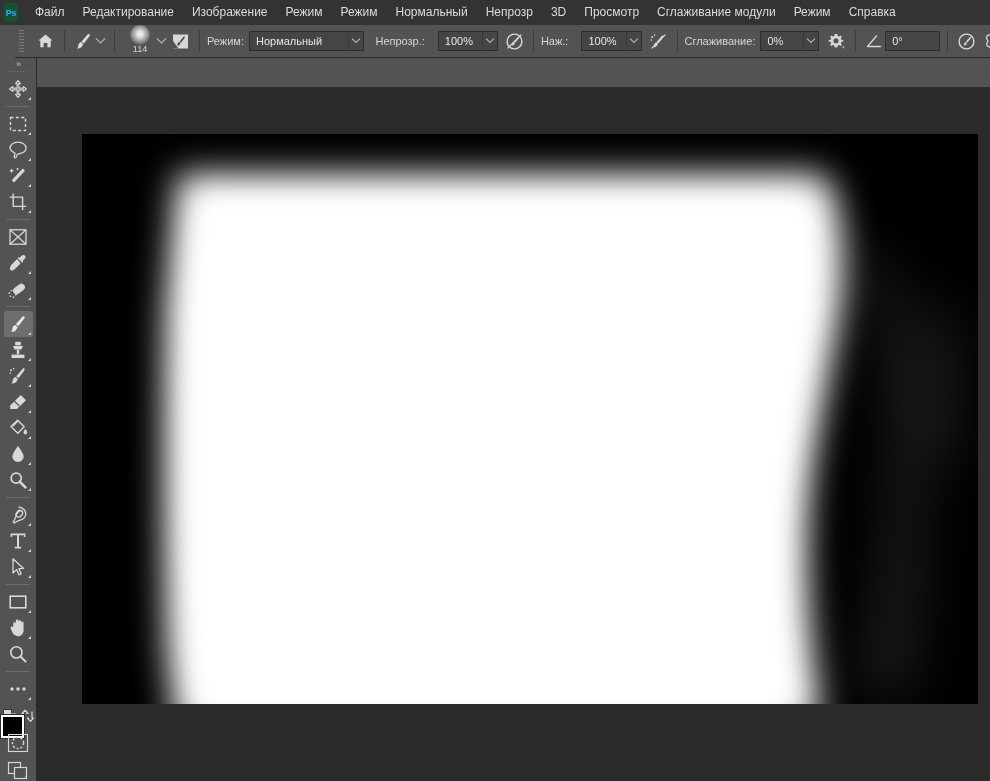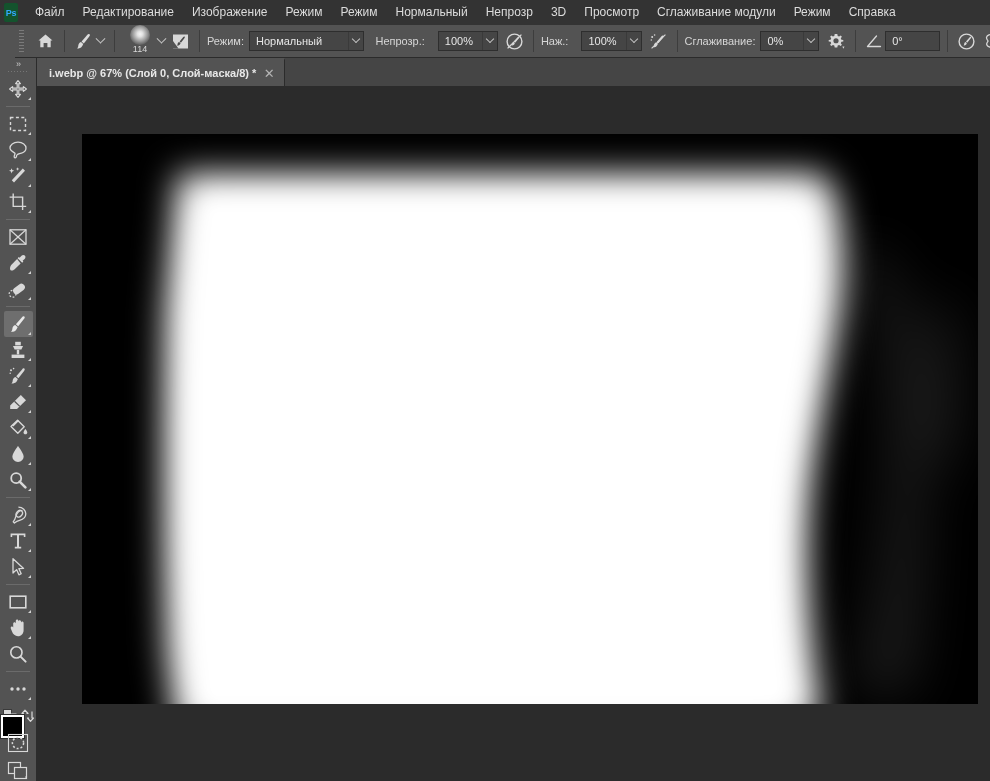--- a/index.html
+++ b/index.html
@@ -341,27 +341,20 @@
 
     <div class="icon-btn" style="margin-left:5px;">
       <svg width="20" height="18" viewBox="0 0 20 18">
         <path d="M8.6 3.0 C6.2 2.0 3.2 2.8 2.6 5.2 C2.1 7.3 4.0 8.2 4.0 9.0 C4.0 10.0 2.2 10.6 2.8 12.7 C3.4 14.8 6.4 15.6 8.6 14.6" fill="none" stroke="#d8d8d8" stroke-width="1.3" stroke-linecap="round"></path>
         <path d="M11.4 3.0 C13.8 2.0 16.8 2.8 17.4 5.2 C17.9 7.3 16.0 8.2 16.0 9.0 C16.0 10.0 17.8 10.6 17.2 12.7 C16.6 14.8 13.6 15.6 11.4 14.6" fill="none" stroke="#d8d8d8" stroke-width="1.3" stroke-linecap="round"></path>
         <line x1="10" y1="1.8" x2="10" y2="16.2" stroke="#d8d8d8" stroke-width="1.2" stroke-dasharray="2 2"></line>
       </svg>
     </div>
   </div>
 
-  <div class="tabbar">
-    <div class="tabbar-left-gap"></div>
-    <div class="doc-tab">
-      <span class="doc-tab-title">i.webp @ 67% (Слой 0, Слой-маска/8) *</span>
-      <span class="tab-close">✕</span>
-    </div>
-  </div>
 
   <div class="workarea">
     <div class="canvas-wrap">
       <svg class="canvas-img" width="896" height="570" viewBox="0 0 896 570" preserveAspectRatio="none">
         <defs>
           <filter id="softblur" x="-25%" y="-25%" width="150%" height="150%">
             <feGaussianBlur stdDeviation="17"></feGaussianBlur>
           </filter>
           <filter id="softblur2" x="-30%" y="-30%" width="160%" height="160%">
             <feGaussianBlur stdDeviation="26"></feGaussianBlur>

